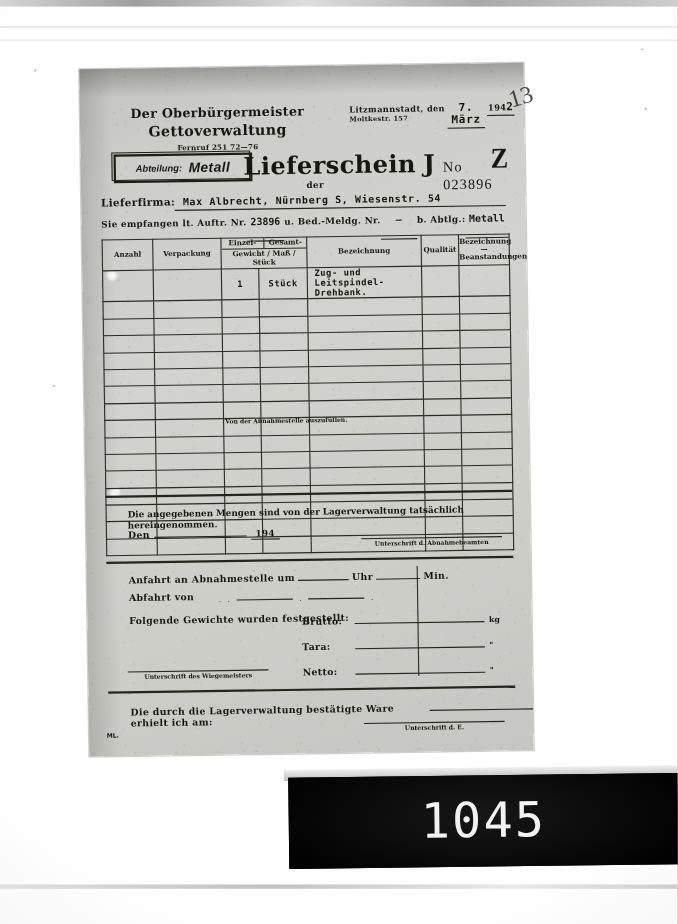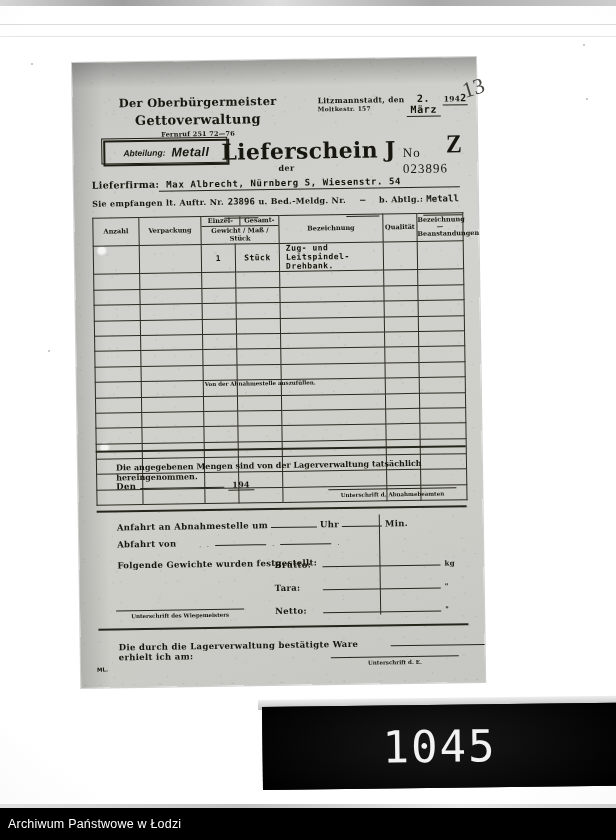--- a/index.html
+++ b/index.html
@@ -200,21 +200,21 @@
 
       <div class="abt">
         <div class="abt-in">
           <span class="abt-k">Abteilung:</span>
           <span class="abt-v">Metall</span>
         </div>
       </div>
 
       <div class="date-row">
         <span class="date-lbl frak">Litzmannstadt, den</span>
-        <span class="date-val typed">2. März</span>
+        <span class="date-val typed">7. März</span>
         <span class="date-yr frak"><span>194</span><b>2</b></span>
       </div>
       <div class="molt frak">Moltkestr. 157</div>
 
       <div class="anno">13</div>
       <div class="zmark">Z</div>
 
       <div class="title">
         <span class="tt frak">Lieferschein</span>
         <span class="tj frak">J</span>
@@ -483,16 +483,13 @@
     </div>
   </div>
 
   <div class="counter-edge"></div>
   <div class="counter">
     <div class="glow"></div>
     <div class="digits">1045</div>
   </div>
 
   <div class="capline"></div>
-  <div class="caption">
-    <span>Archiwum Państwowe w Łodzi</span>
-  </div>
 </div>
 
 </body></html>

